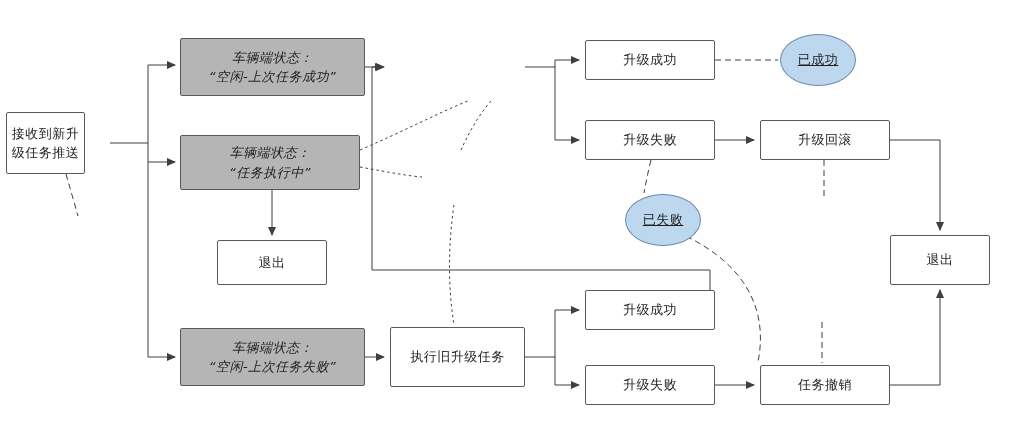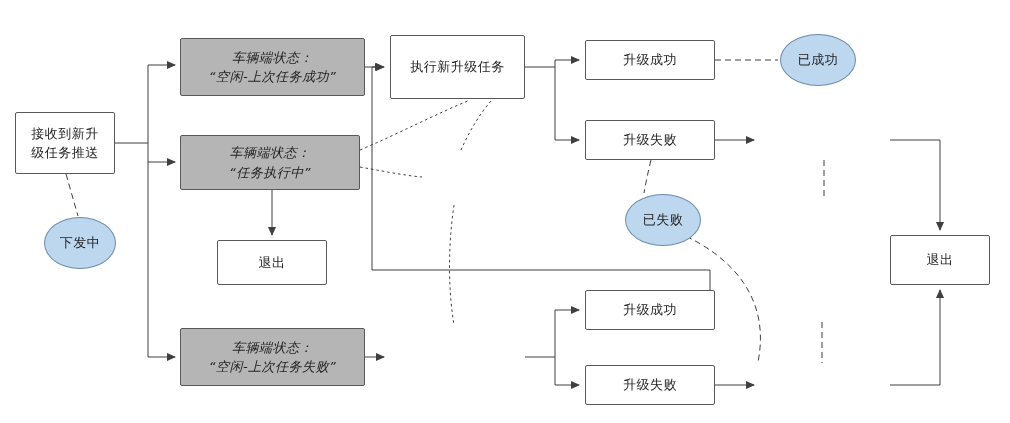--- a/index.html
+++ b/index.html
@@ -12,20 +12,21 @@
     text-align:center;border:1px solid var(--box-border,#595959);
     background:var(--process-box-fill,#ffffff);
     font-size:13px;line-height:1.5;white-space:pre-line;
     border-radius:2px;padding:2px;letter-spacing:.5px;
   }
   .gray{background:var(--state-box-fill,#b5b5b5);font-style:italic;}
   .status{
     border-radius:50%;
     background:var(--status-fill,#bdd7ee);
     border:1px solid var(--status-border,#6b8cae);
+    text-decoration:underline;
   }
 </style>
 </head>
 <body>
 
 <div class="canvas">
 
   <svg class="wires" viewBox="0 0 1010 423">
     <defs>
       <marker id="arrowhead" markerWidth="9" markerHeight="8" refX="8" refY="4" orient="auto" markerUnits="userSpaceOnUse">
@@ -64,50 +65,51 @@
     </g>
 
     <g stroke="#3f3f3f" stroke-width="1" fill="none" stroke-dasharray="2.5 3">
       <path d="M360 150 C402 132 436 114 470 100"></path>
       <path d="M360 167 C393 173 409 176 422 177"></path>
       <path d="M461 150 C469 132 480 113 492 100"></path>
       <path d="M454 205 C448 246 448 288 454 325"></path>
     </g>
   </svg>
 
-  <div class="node" style="left:15px;top:112px;width:100px;height:62px">接收到新升
+  <div class="node" style="left:6px;top:112px;width:79px;height:62px">接收到新升
 级任务推送</div>
 
   <div class="node gray" style="left:180px;top:38px;width:185px;height:58px">车辆端状态：
 “空闲-上次任务成功”</div>
 
   <div class="node gray" style="left:180px;top:135px;width:180px;height:55px">车辆端状态：
 “任务执行中”</div>
 
   <div class="node gray" style="left:180px;top:328px;width:185px;height:58px">车辆端状态：
 “空闲-上次任务失败”</div>
 
-  <div class="node" style="left:390px;top:35px;width:135px;height:64px">执行新升级任务</div>
 
   <div class="node" style="left:217px;top:240px;width:110px;height:45px">退出</div>
 
+  <div class="node" style="left:390px;top:327px;width:135px;height:60px">执行旧升级任务</div>
 
   <div class="node" style="left:585px;top:40px;width:130px;height:40px">升级成功</div>
 
   <div class="node" style="left:585px;top:120px;width:130px;height:40px">升级失败</div>
 
+  <div class="node" style="left:760px;top:120px;width:130px;height:40px">升级回滚</div>
 
   <div class="node" style="left:890px;top:235px;width:100px;height:50px">退出</div>
 
   <div class="node" style="left:585px;top:290px;width:130px;height:40px">升级成功</div>
 
   <div class="node" style="left:585px;top:365px;width:130px;height:40px">升级失败</div>
 
+  <div class="node" style="left:760px;top:365px;width:130px;height:40px">任务撤销</div>
 
-  <div class="node status" style="left:44px;top:217px;width:72px;height:52px">下发中</div>
 
 
   <div class="node status" style="left:780px;top:34px;width:76px;height:52px">已成功</div>
 
   <div class="node status" style="left:625px;top:194px;width:76px;height:52px">已失败</div>
 
 
 
 </div>
 

